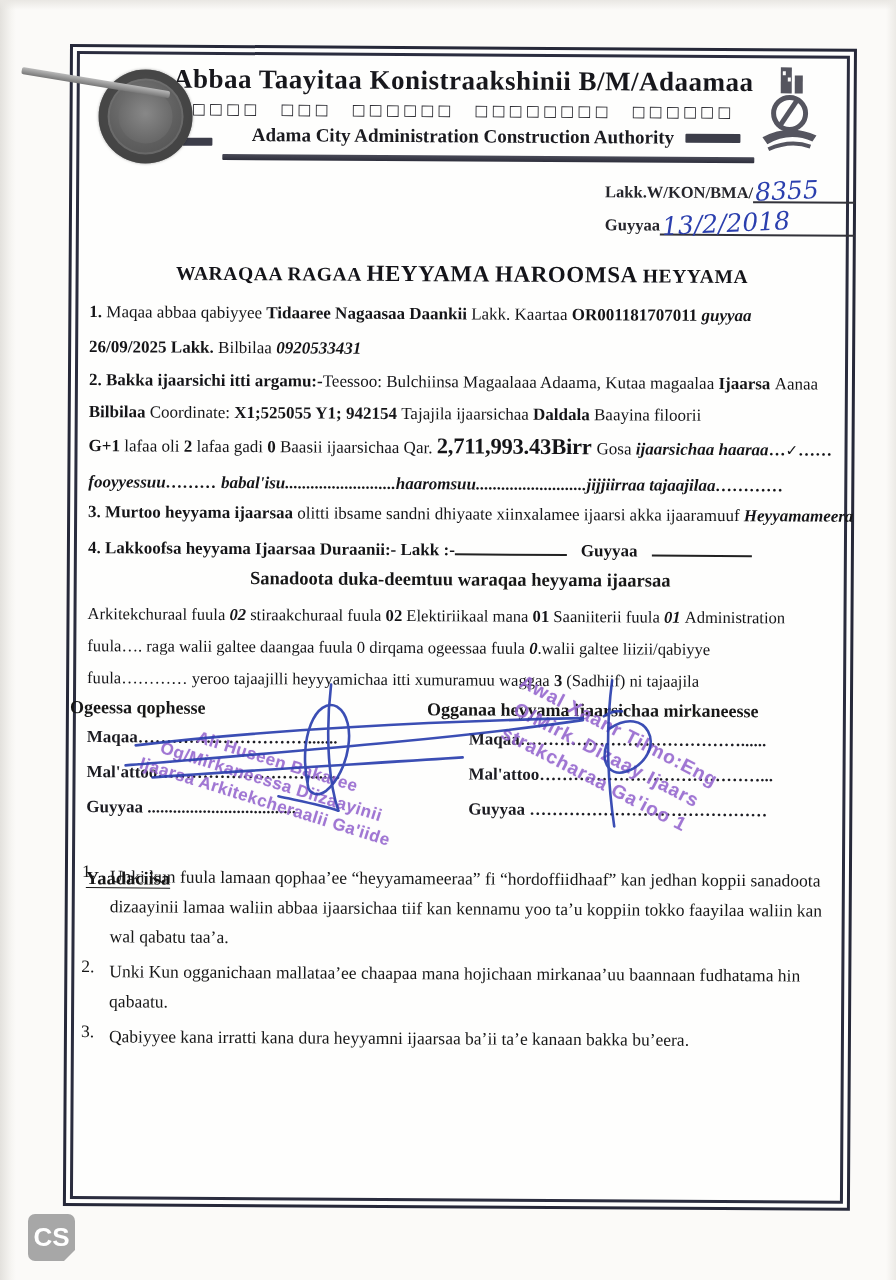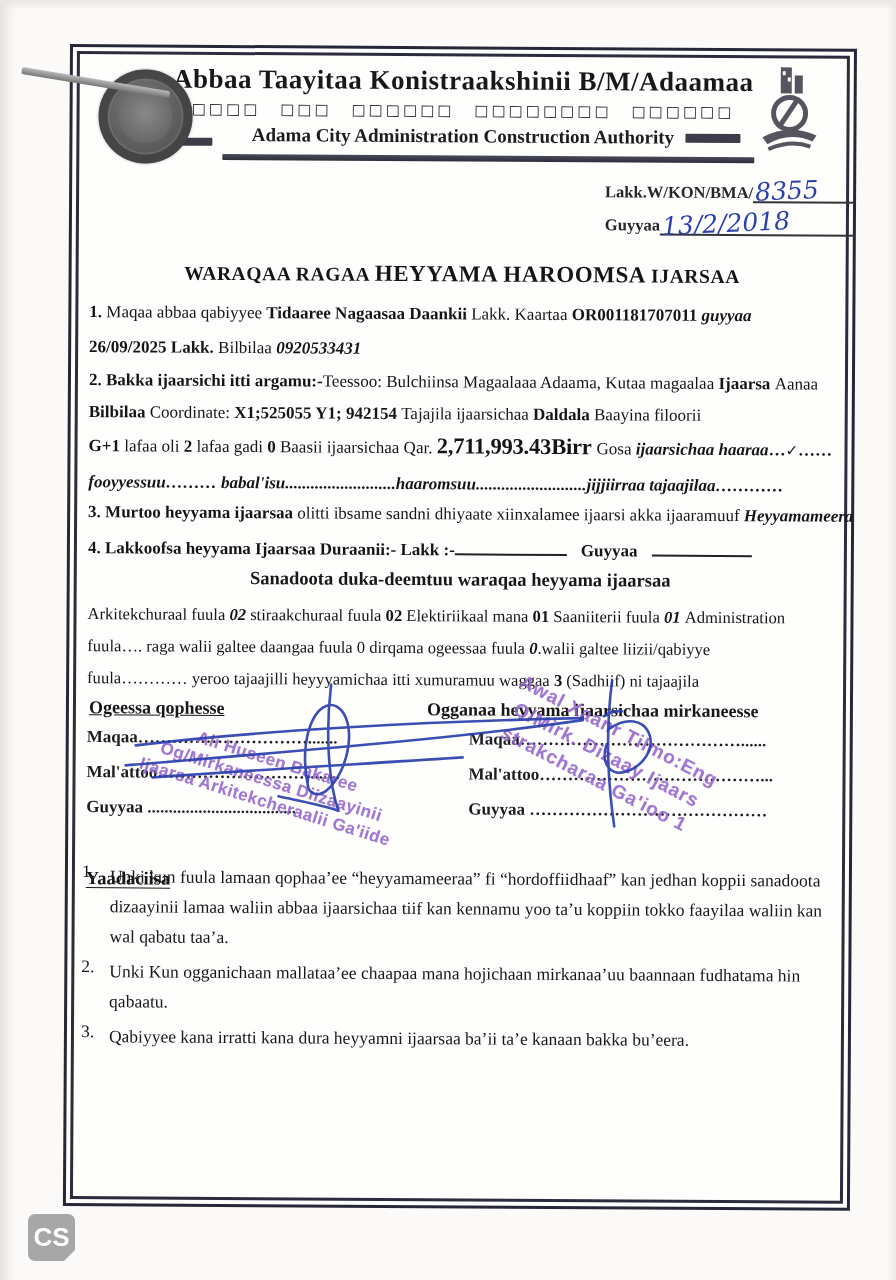--- a/index.html
+++ b/index.html
@@ -155,40 +155,40 @@
         </span>
       </div>
       <div class="ref-row">
         <span class="ref-label">Guyyaa</span>
         <span class="ref-fill">
           <span class="hand">13/2/2018</span>
         </span>
       </div>
     </div>
 
-    <div class="title-line"><span class="tsm">WARAQAA RAGAA </span><span class="tlg">HEYYAMA HAROOMSA </span><span class="tsm">IJARSAA</span></div>
+    <div class="title-line"><span class="tsm">WARAQAA RAGAA </span><span class="tlg">HEYYAMA HAROOMSA </span><span class="tsm">HEYYAMA</span></div>
 
     <div class="doc-line" style="left:18px;top:250px;"><span class="b">1. </span><span>Maqaa abbaa qabiyyee </span><span class="b">Tidaaree Nagaasaa Daankii </span><span>Lakk. Kaartaa </span><span class="b">OR001181707011 </span><span class="b i">guyyaa</span></div>
     <div class="doc-line" style="left:18px;top:285px;"><span class="b">26/09/2025 Lakk. </span><span>Bilbilaa </span><span class="b i">0920533431</span></div>
 
     <div class="doc-line" style="left:18px;top:318px;"><span class="b">2. Bakka ijaarsichi itti argamu:-</span><span>Teessoo: Bulchiinsa Magaalaaa Adaama, Kutaa magaalaa </span><span class="b">Ijaarsa </span><span>Aanaa</span></div>
     <div class="doc-line" style="left:18px;top:350px;"><span class="b">Bilbilaa </span><span>Coordinate: </span><span class="b">X1;525055 Y1; 942154 </span><span> Tajajila ijaarsichaa </span><span class="b">Daldala </span><span>Baayina filoorii</span></div>
     <div class="doc-line" style="left:18px;top:382px;"><span class="b">G+1 </span><span>lafaa oli </span><span class="b">2 </span><span>lafaa gadi  </span><span class="b">0 </span><span>Baasii ijaarsichaa Qar. </span><span class="b money">2,711,993.43Birr </span><span>Gosa </span><span class="b i">ijaarsichaa  haaraa</span><span class="b">…</span><span class="check">✓</span><span class="b">……</span></div>
     <div class="doc-line" style="left:18px;top:420px;"><span class="b i">fooyyessuu……… babal'isu..........................haaromsuu..........................jijjiirraa tajaajilaa…………</span></div>
 
     <div class="doc-line" style="left:18px;top:450px;"><span class="b">3. Murtoo heyyama ijaarsaa </span><span>olitti ibsame sandni dhiyaate xiinxalamee ijaarsi akka ijaaramuuf  </span><span class="b i">Heyyamameera</span></div>
     <div class="doc-line" style="left:18px;top:486px;"><span class="b">4. Lakkoofsa heyyama Ijaarsaa Duraanii:- Lakk :-</span><span class="blank blank1"></span><span class="b gapl">Guyyaa</span><span class="blank blank2 gapl"></span></div>
 
     <div class="sec-heading">Sanadoota duka-deemtuu waraqaa heyyama ijaarsaa</div>
 
     <div class="doc-line" style="left:18px;top:552px;font-size:16.6px;"><span>Arkitekchuraal fuula </span><span class="b i">02 </span><span>stiraakchuraal fuula </span><span class="b">02 </span><span>Elektiriikaal mana </span><span class="b">01 </span><span>Saaniiterii fuula </span><span class="b i">01 </span><span>Administration</span></div>
     <div class="doc-line" style="left:18px;top:584px;font-size:16.6px;"><span>fuula…. raga walii galtee daangaa fuula 0 dirqama ogeessaa fuula </span><span class="b i">0</span><span>.walii galtee liizii/qabiyye</span></div>
     <div class="doc-line" style="left:18px;top:616px;font-size:16.6px;"><span>fuula………… yeroo tajaajilli heyyyamichaa itti xumuramuu waggaa </span><span class="b">3 </span><span>(Sadhiif) ni tajaajila</span></div>
 
-    <div class="sig-header" style="left:20px;top:650px;text-decoration:underline;">Ogeessa qophesse</div>
+    <div class="sig-header" style="left:1px;top:650px;">Ogeessa qophesse</div>
     <div class="sig-header" style="left:358px;top:650px;">Ogganaa heyyama ijaarsichaa mirkaneesse</div>
 
     <div class="sig-row" style="left:18px;top:680px;width:335px;">Maqaa………………………….......</div>
     <div class="sig-row" style="left:18px;top:715px;width:335px;">Mal'attoo……………………….......</div>
     <div class="sig-row" style="left:18px;top:750px;width:335px;">Guyyaa ...................................</div>
 
     <div class="sig-row" style="left:400px;top:680px;width:345px;">Maqaa…………………………………......</div>
     <div class="sig-row" style="left:400px;top:715px;width:345px;">Mal'attoo…………………………………...</div>
     <div class="sig-row" style="left:400px;top:750px;width:345px;">Guyyaa ……………………………………</div>
 

